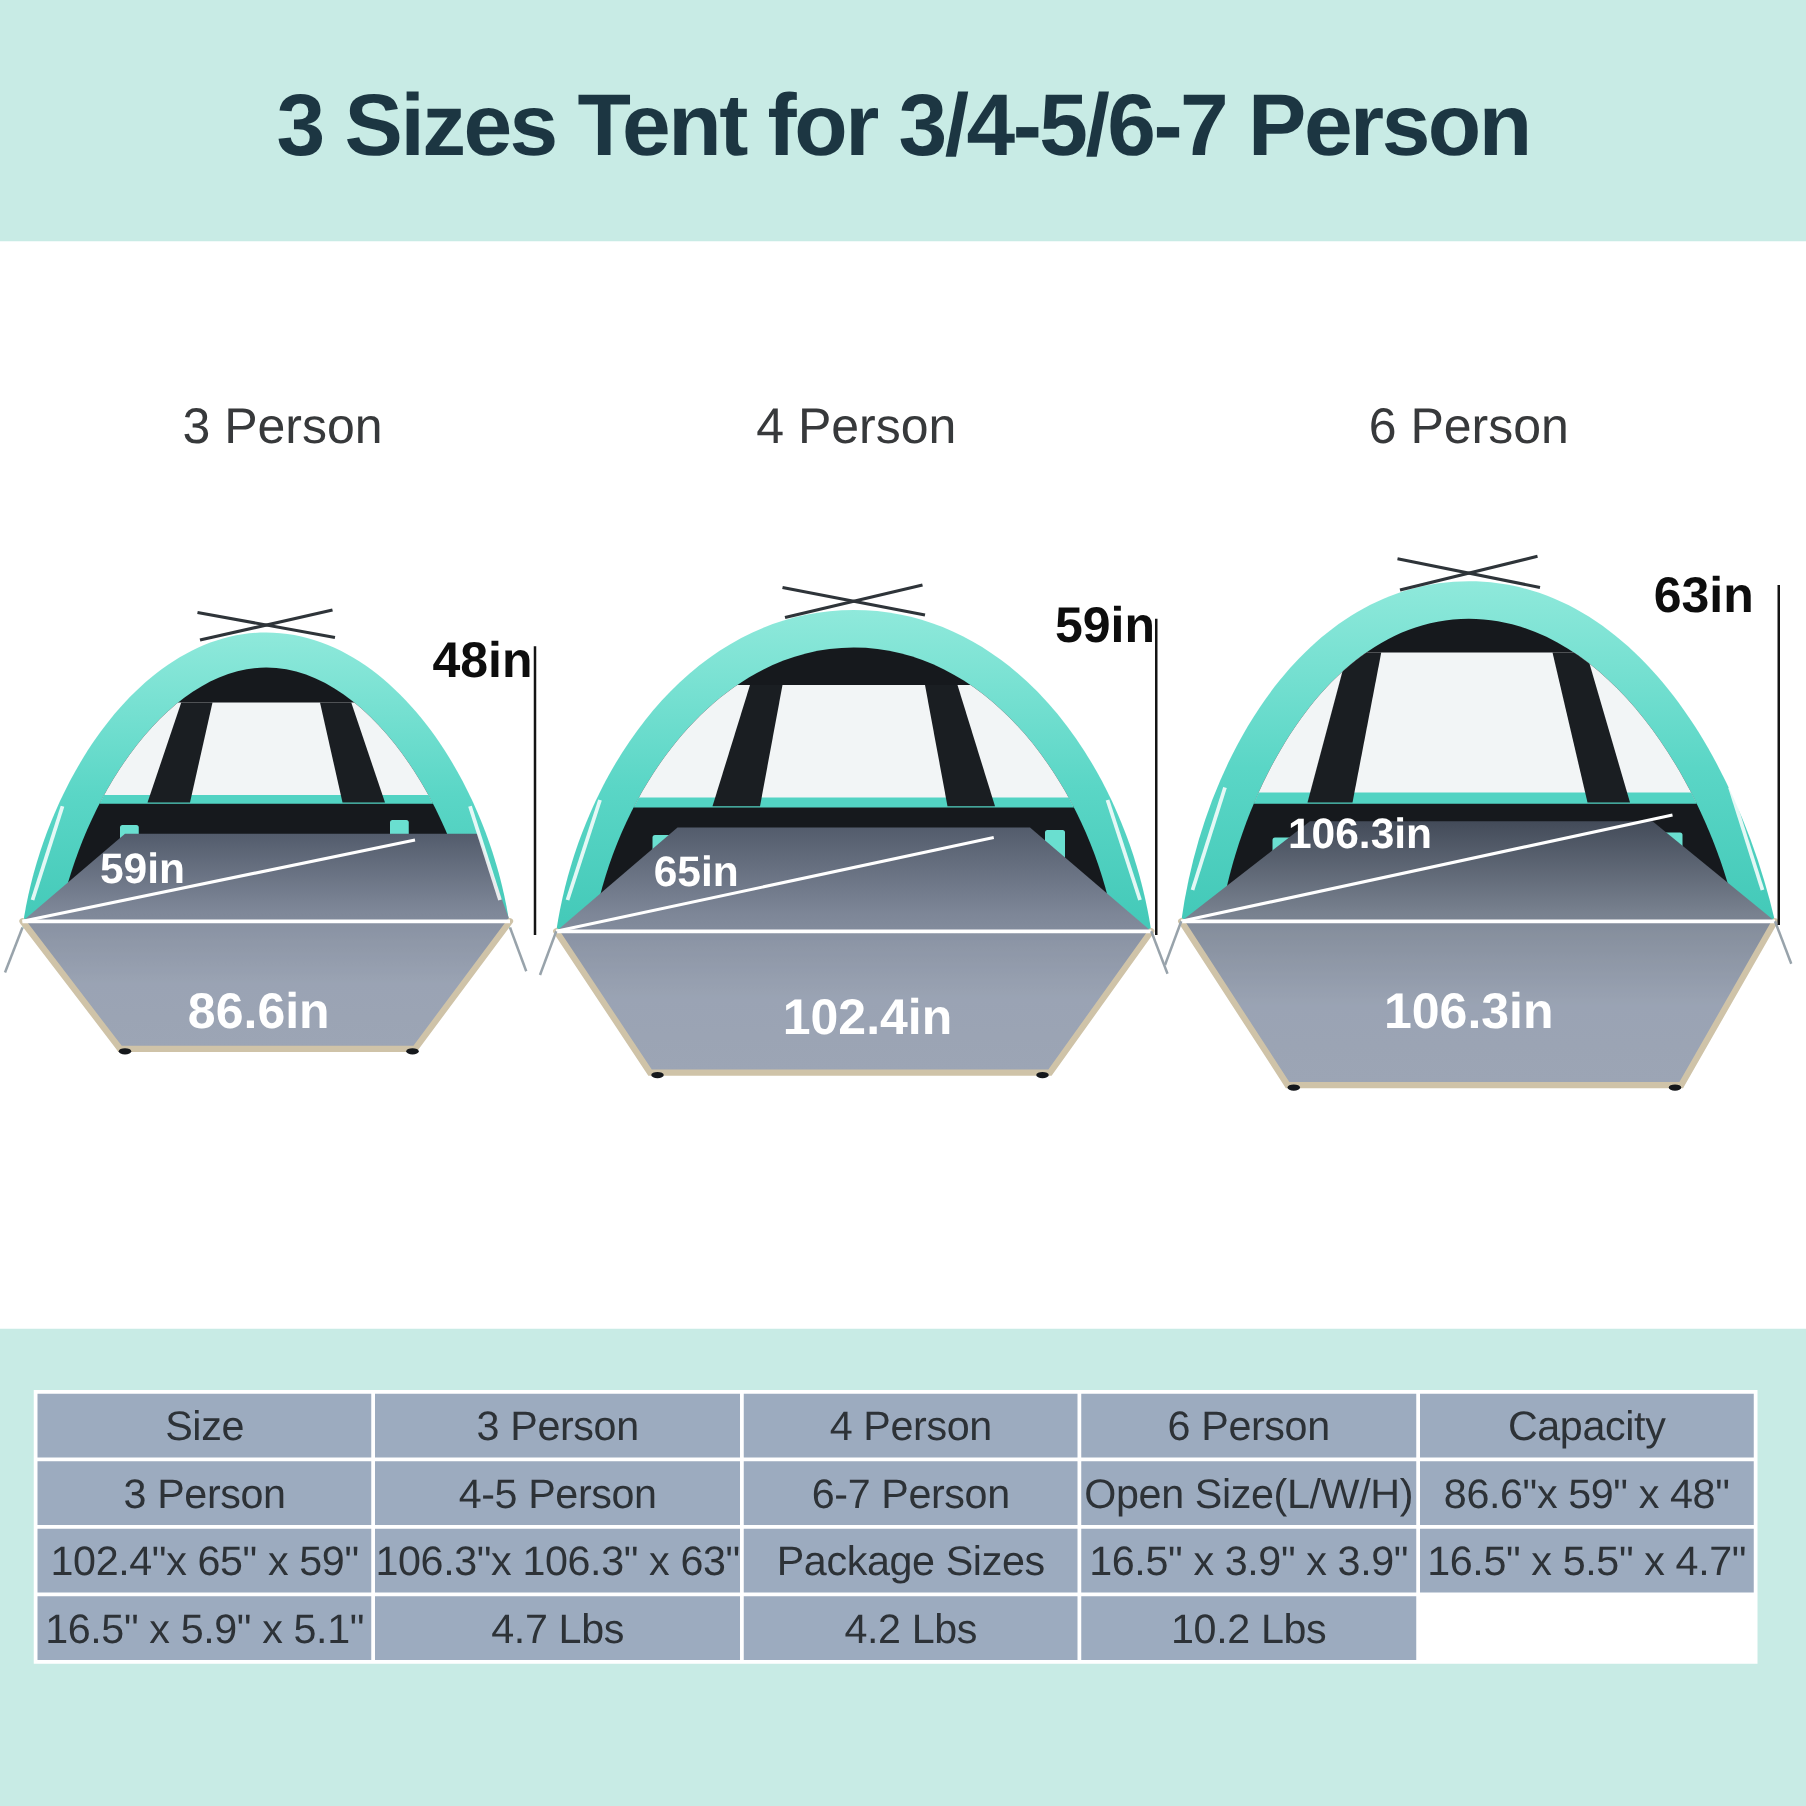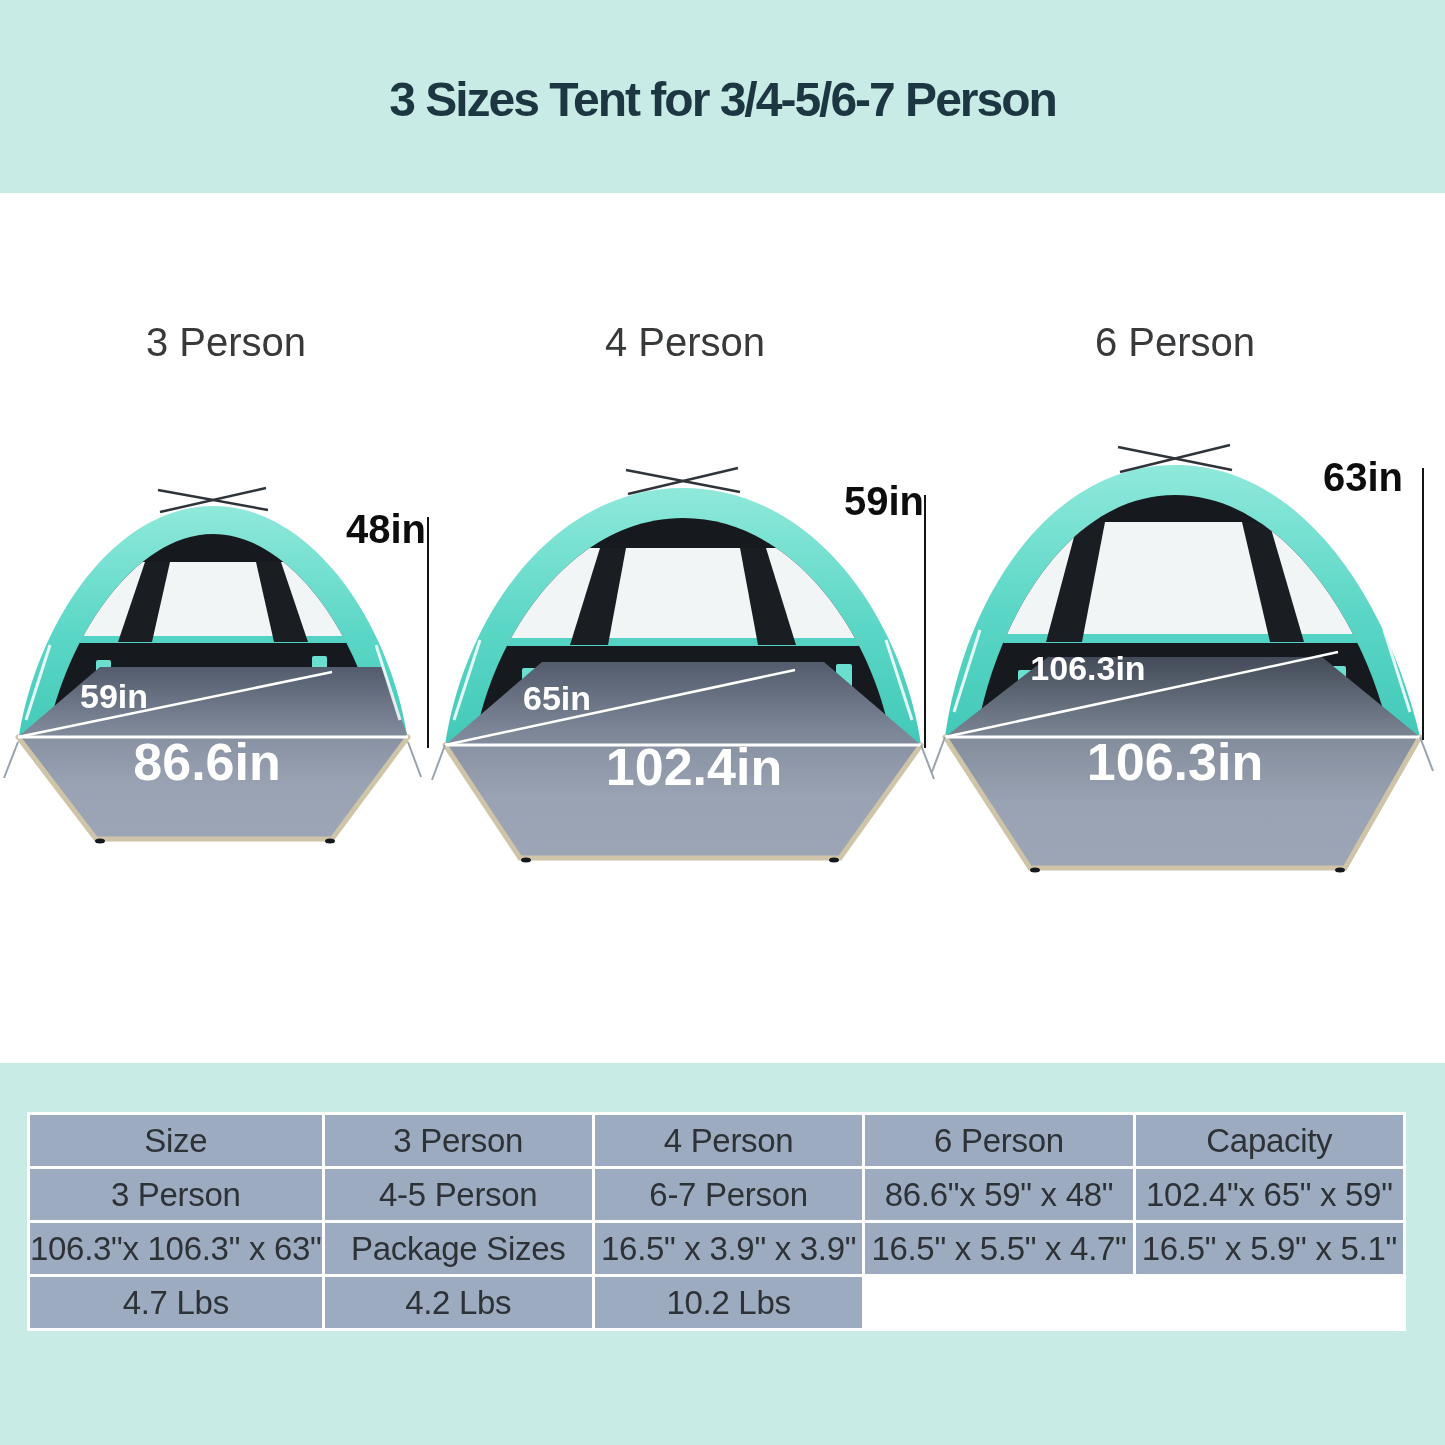--- a/index.html
+++ b/index.html
@@ -6,35 +6,35 @@
   .canvas{
     position:relative;width:1445px;height:1445px;overflow:hidden;
     background:#ffffff;font-family:"Liberation Sans",sans-serif;
   }
   
   .banner{
     position:absolute;left:0;top:0;width:1445px;height:193px;
     background:#c8ebe5;display:flex;align-items:center;justify-content:center;
   }
   .banner h1{
-    margin:0;padding-top:6px;font-size:48px;font-weight:bold;
+    margin:0;padding-top:6px;font-size:70px;font-weight:bold;
     letter-spacing:-2px;color:#1c3642;white-space:nowrap;
   }
   
   .person-label{
     position:absolute;transform:translate(-50%,-50%);
     font-size:40px;color:#37393b;white-space:nowrap;
   }
   .tent-svg{position:absolute;}
   .dim{
     position:absolute;transform:translate(-50%,-50%);
     font-weight:bold;white-space:nowrap;
   }
   .dim-h{font-size:40px;color:#0d0d0d;}
-  .dim-w{font-size:52px;color:#ffffff;}
+  .dim-w{font-size:40px;color:#ffffff;margin-top:48px;}
   .dim-d{font-size:34px;color:#ffffff;}
   
   .bottom-bg{
     position:absolute;left:0;top:1063px;width:1445px;height:382px;
     background:#c8ebe5;
   }
   .spec-table{
     position:absolute;left:27px;top:1112px;width:1379px;
     background:#ffffff;padding:3px;box-sizing:border-box;
     display:grid;grid-template-columns:1fr 1fr 1fr 1fr 1fr;gap:3px;
@@ -229,20 +229,21 @@
     <div class="cell">Size</div>
     <div class="cell">3 Person</div>
     <div class="cell">4 Person</div>
     <div class="cell">6 Person</div>
 
     <div class="cell">Capacity</div>
     <div class="cell">3 Person</div>
     <div class="cell">4-5 Person</div>
     <div class="cell">6-7 Person</div>
 
+    <div class="cell">Open Size(L/W/H)</div>
     <div class="cell">86.6"x 59" x 48"</div>
     <div class="cell">102.4"x 65" x 59"</div>
     <div class="cell">106.3"x 106.3" x 63"</div>
 
     <div class="cell">Package Sizes</div>
     <div class="cell">16.5" x 3.9" x 3.9"</div>
     <div class="cell">16.5" x 5.5" x 4.7"</div>
     <div class="cell">16.5" x 5.9" x 5.1"</div>
 
     <div class="cell">4.7 Lbs</div>

